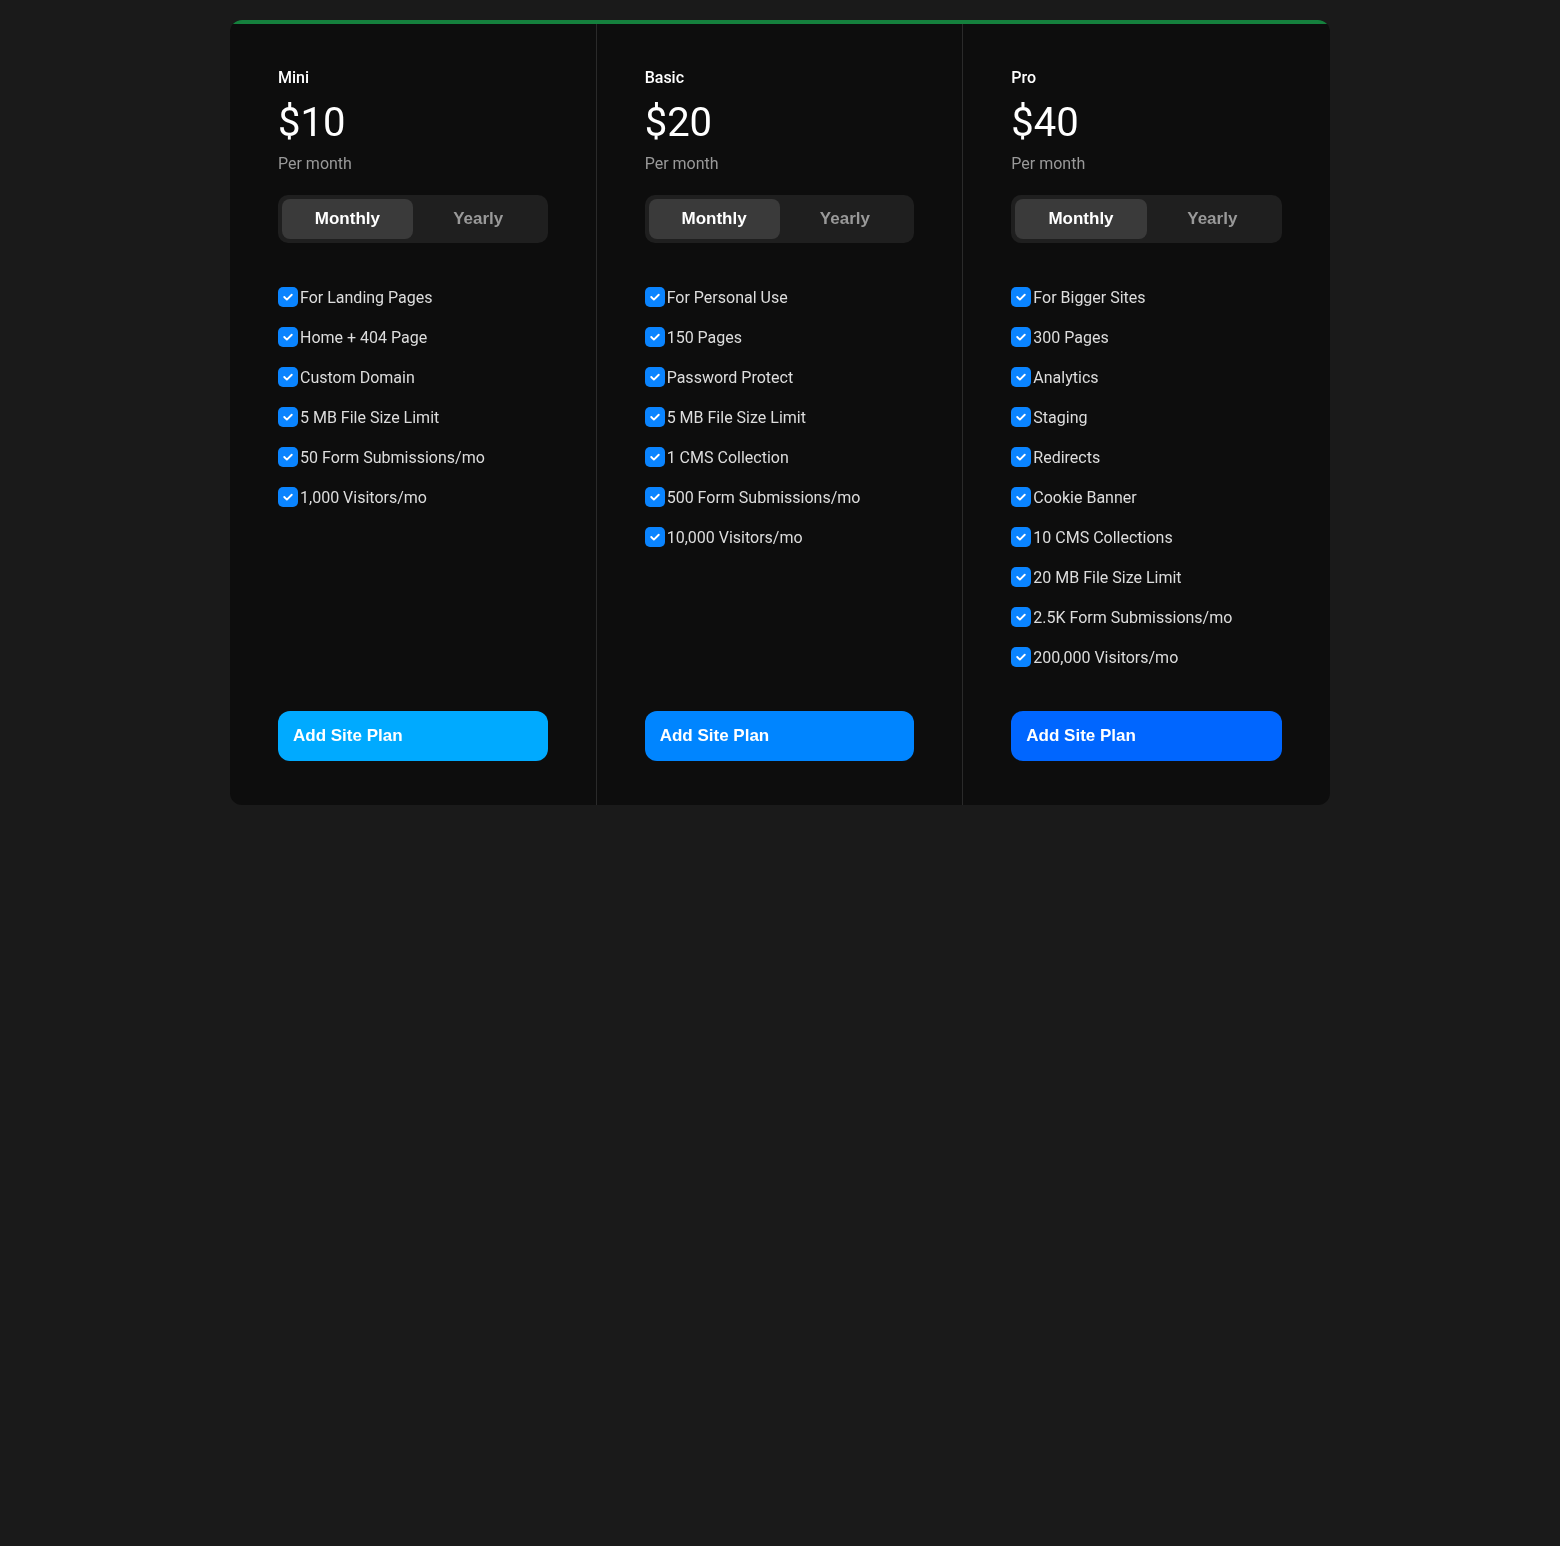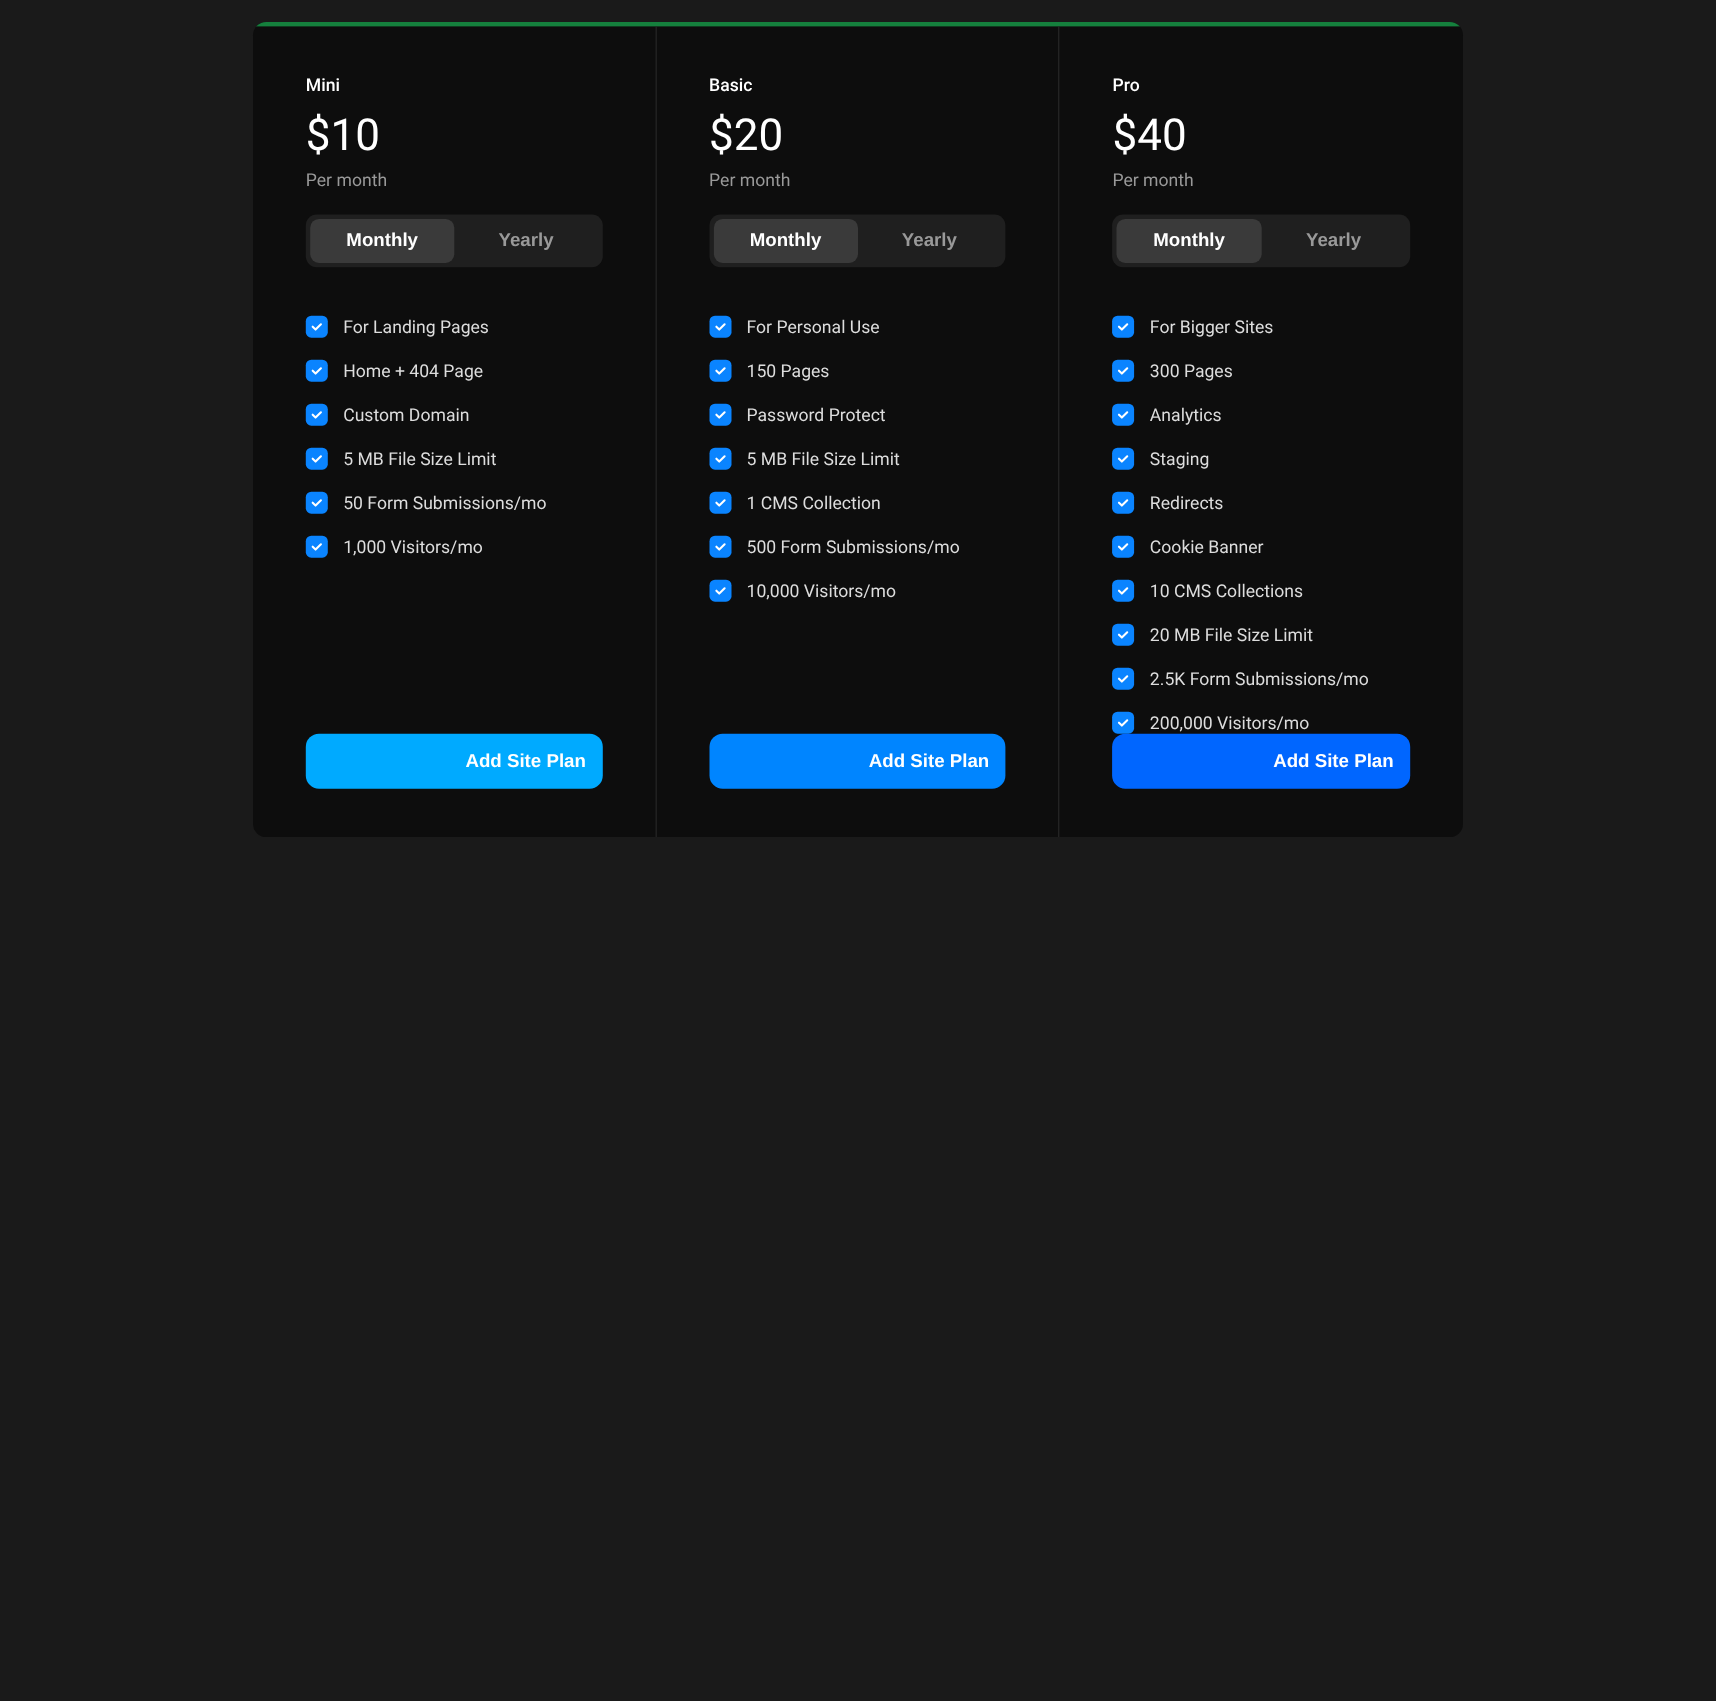--- a/index.html
+++ b/index.html
@@ -111,21 +111,21 @@
     .features {
       display: flex;
       flex-direction: column;
       gap: 20px;
       flex: 1;
     }
     
     .feature {
       display: flex;
       align-items: flex-end;
-      gap: 14px;
+      gap: 2px;
     }
     
     .check-icon {
       width: 20px;
       height: 20px;
       background: #0a84ff;
       border-radius: 5px;
       display: flex;
       align-items: center;
       justify-content: center;
@@ -136,28 +136,29 @@
       width: 12px;
       height: 12px;
     }
     
     .feature-text {
       font-size: 16px;
       color: #ddd;
     }
     
     .cta-button {
+      margin-top: 44px;
       padding: 15px;
       border-radius: 12px;
       font-size: 17px;
       font-weight: 600;
       color: #fff;
       border: none;
       cursor: pointer;
-      text-align: right;
+      text-align: left;
     }
     
     .cta-mini {
       background: #00aaff;
     }
     
     .cta-basic {
       background: #0085ff;
     }
     

